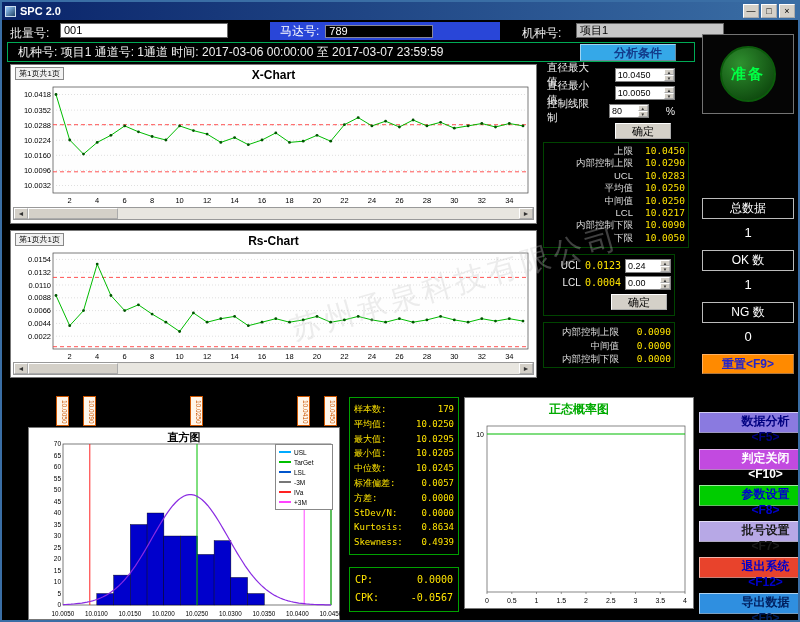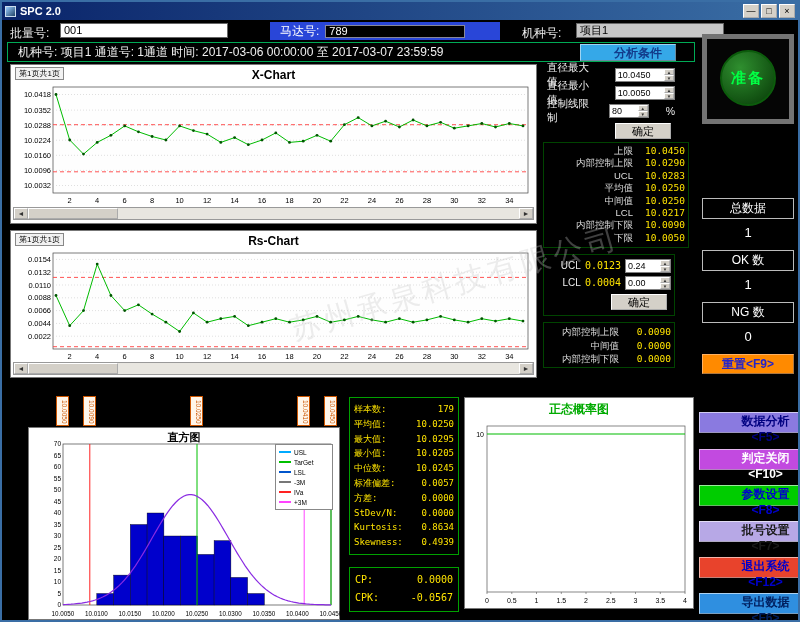--- a/index.html
+++ b/index.html
@@ -12,24 +12,24 @@
   #app-icon { width:11px; height:11px; background:linear-gradient(135deg,#9cf,#246); border:1px solid #cde; margin-right:4px; }
   #title-text { color:#fff; font-size:11px; font-weight:bold; }
   .tb-btns { margin-left:auto; display:flex; gap:2px; }
   .tb-btn { width:16px; height:14px; background:#d4d0c8; border:1px outset #fff; font-size:9px; line-height:12px; text-align:center; color:#000; }
   #body { position:absolute; top:18px; left:0; right:0; bottom:0; background:#000; }
   .lbl { position:absolute; color:#eee; font-size:12px; }
   .input { position:absolute; height:15px; background:#fff; border:1px solid #666; font-size:11px; color:#000; padding:0 3px; line-height:13px; }
   .input.gray { background:#c6c6c6; }
   #motor-strip { position:absolute; left:268px; top:2px; width:230px; height:18px; background:#2946d8; display:flex; align-items:center; }
   #motor-strip .mlbl { color:#fff; font-size:12px; margin-left:10px; }
-  #motor-input { width:140px; height:13px; background:#000; color:#fff; border:1px solid #889; font-size:11px; line-height:11px; padding:0 3px; margin-left:6px; }
+  #motor-input { width:108px; height:13px; background:#000; color:#fff; border:1px solid #889; font-size:11px; line-height:11px; padding:0 3px; margin-left:6px; }
   #infobar { position:absolute; left:5px; top:22px; width:688px; height:20px; border:1px solid #00aa55; display:flex; align-items:center; padding-left:10px; color:#f0f0f0; font-size:12px; background:#000; }
   #analyze-btn { position:absolute; left:578px; top:24px; width:96px; height:17px; background:#35a8e8; color:#123a8a; font-weight:bold; font-size:12px; border:1px outset #9fd4f2; z-index:5;padding-left:20px; }
-  #ready-panel { position:absolute; left:700px; top:14px; width:92px; height:90px; background:#050505; border:5px solid #737373; }
+  #ready-panel { position:absolute; left:700px; top:14px; width:92px; height:80px; background:#050505; border:1px solid #737373; }
   #ready-btn { width:56px; height:56px; margin:11px auto; border-radius:50%;
     background:radial-gradient(circle at 35% 30%, #2f8f2f, #063806); border:2px solid #0c5c0c;
     color:#00ff44; font-size:15px; font-weight:bold; letter-spacing:2px;
     display:flex; align-items:center; justify-content:center; cursor:pointer; }
   
   .chart-panel { position:absolute; background:#fff; border:1px solid #777; }
   #xchart-panel { left:8px; top:44px; width:527px; height:160px; }
   #rschart-panel { left:8px; top:210px; width:527px; height:148px; }
   .page-tab { position:absolute; left:4px; top:2px; border:1px solid #888; background:#f2f2f2; font-size:8px; color:#000; padding:0 3px; line-height:11px; }
   .chart-title { position:absolute; top:3px; width:100%; text-align:center; font-size:12px; font-weight:bold; color:#000; }

